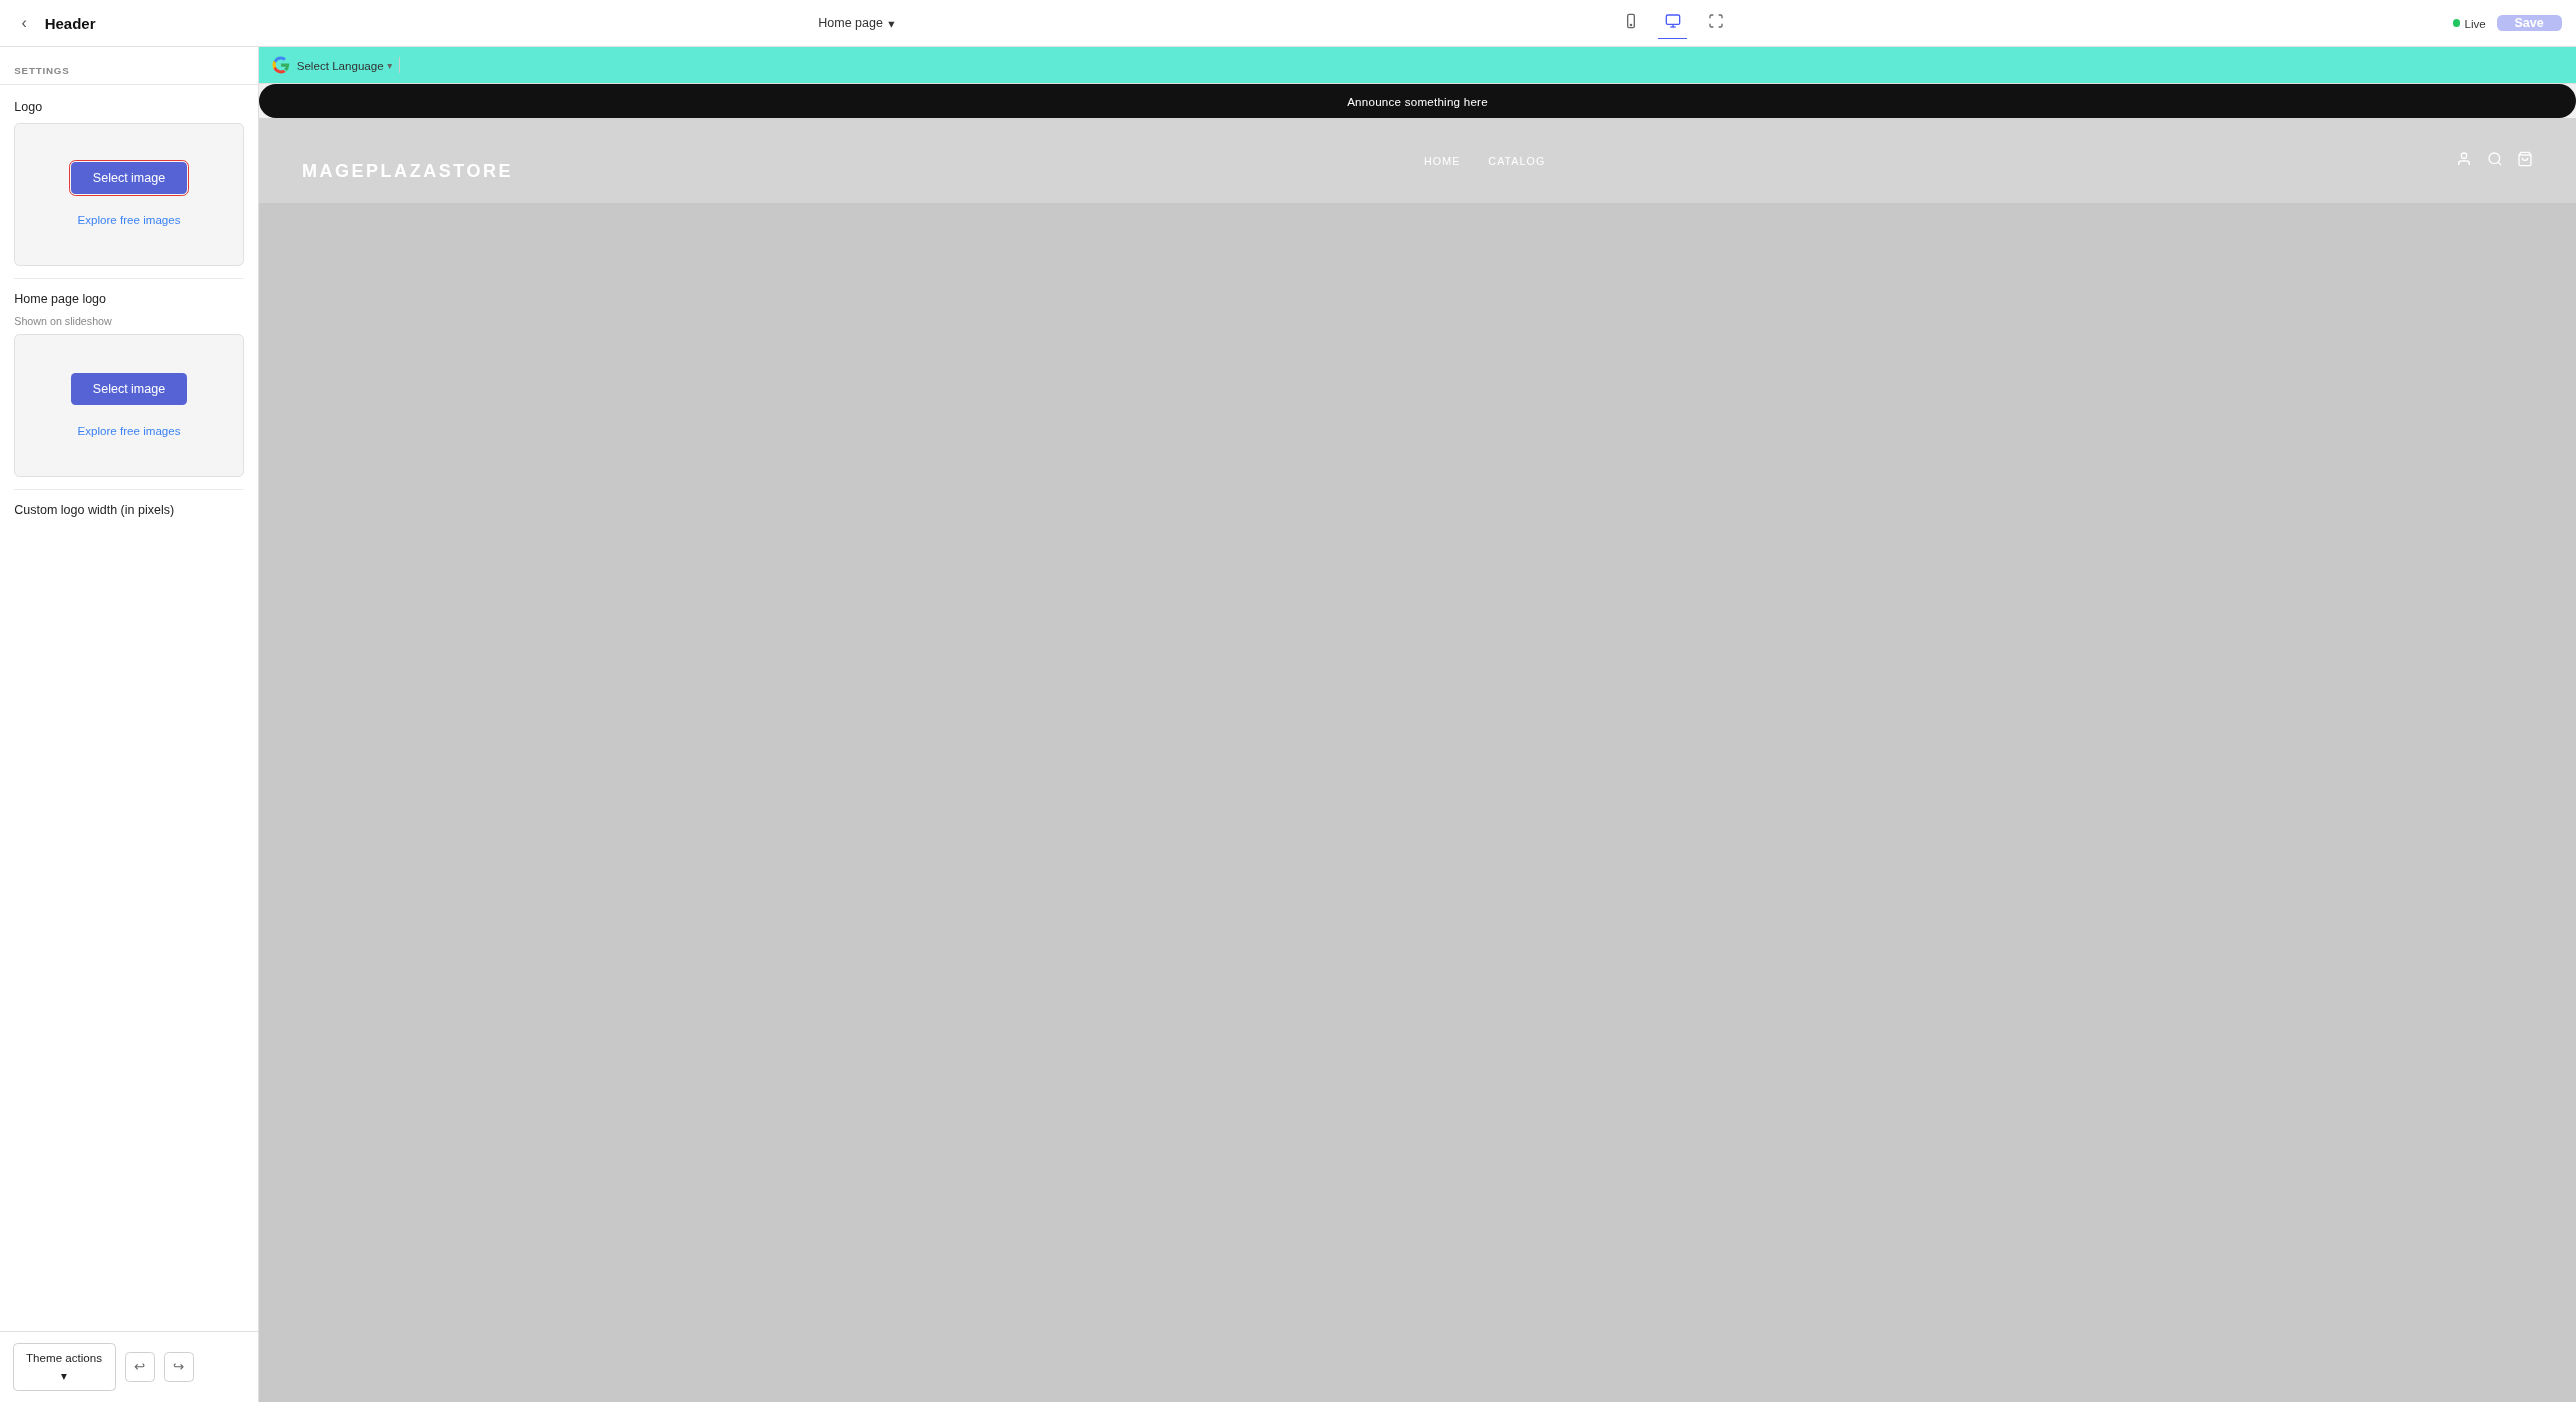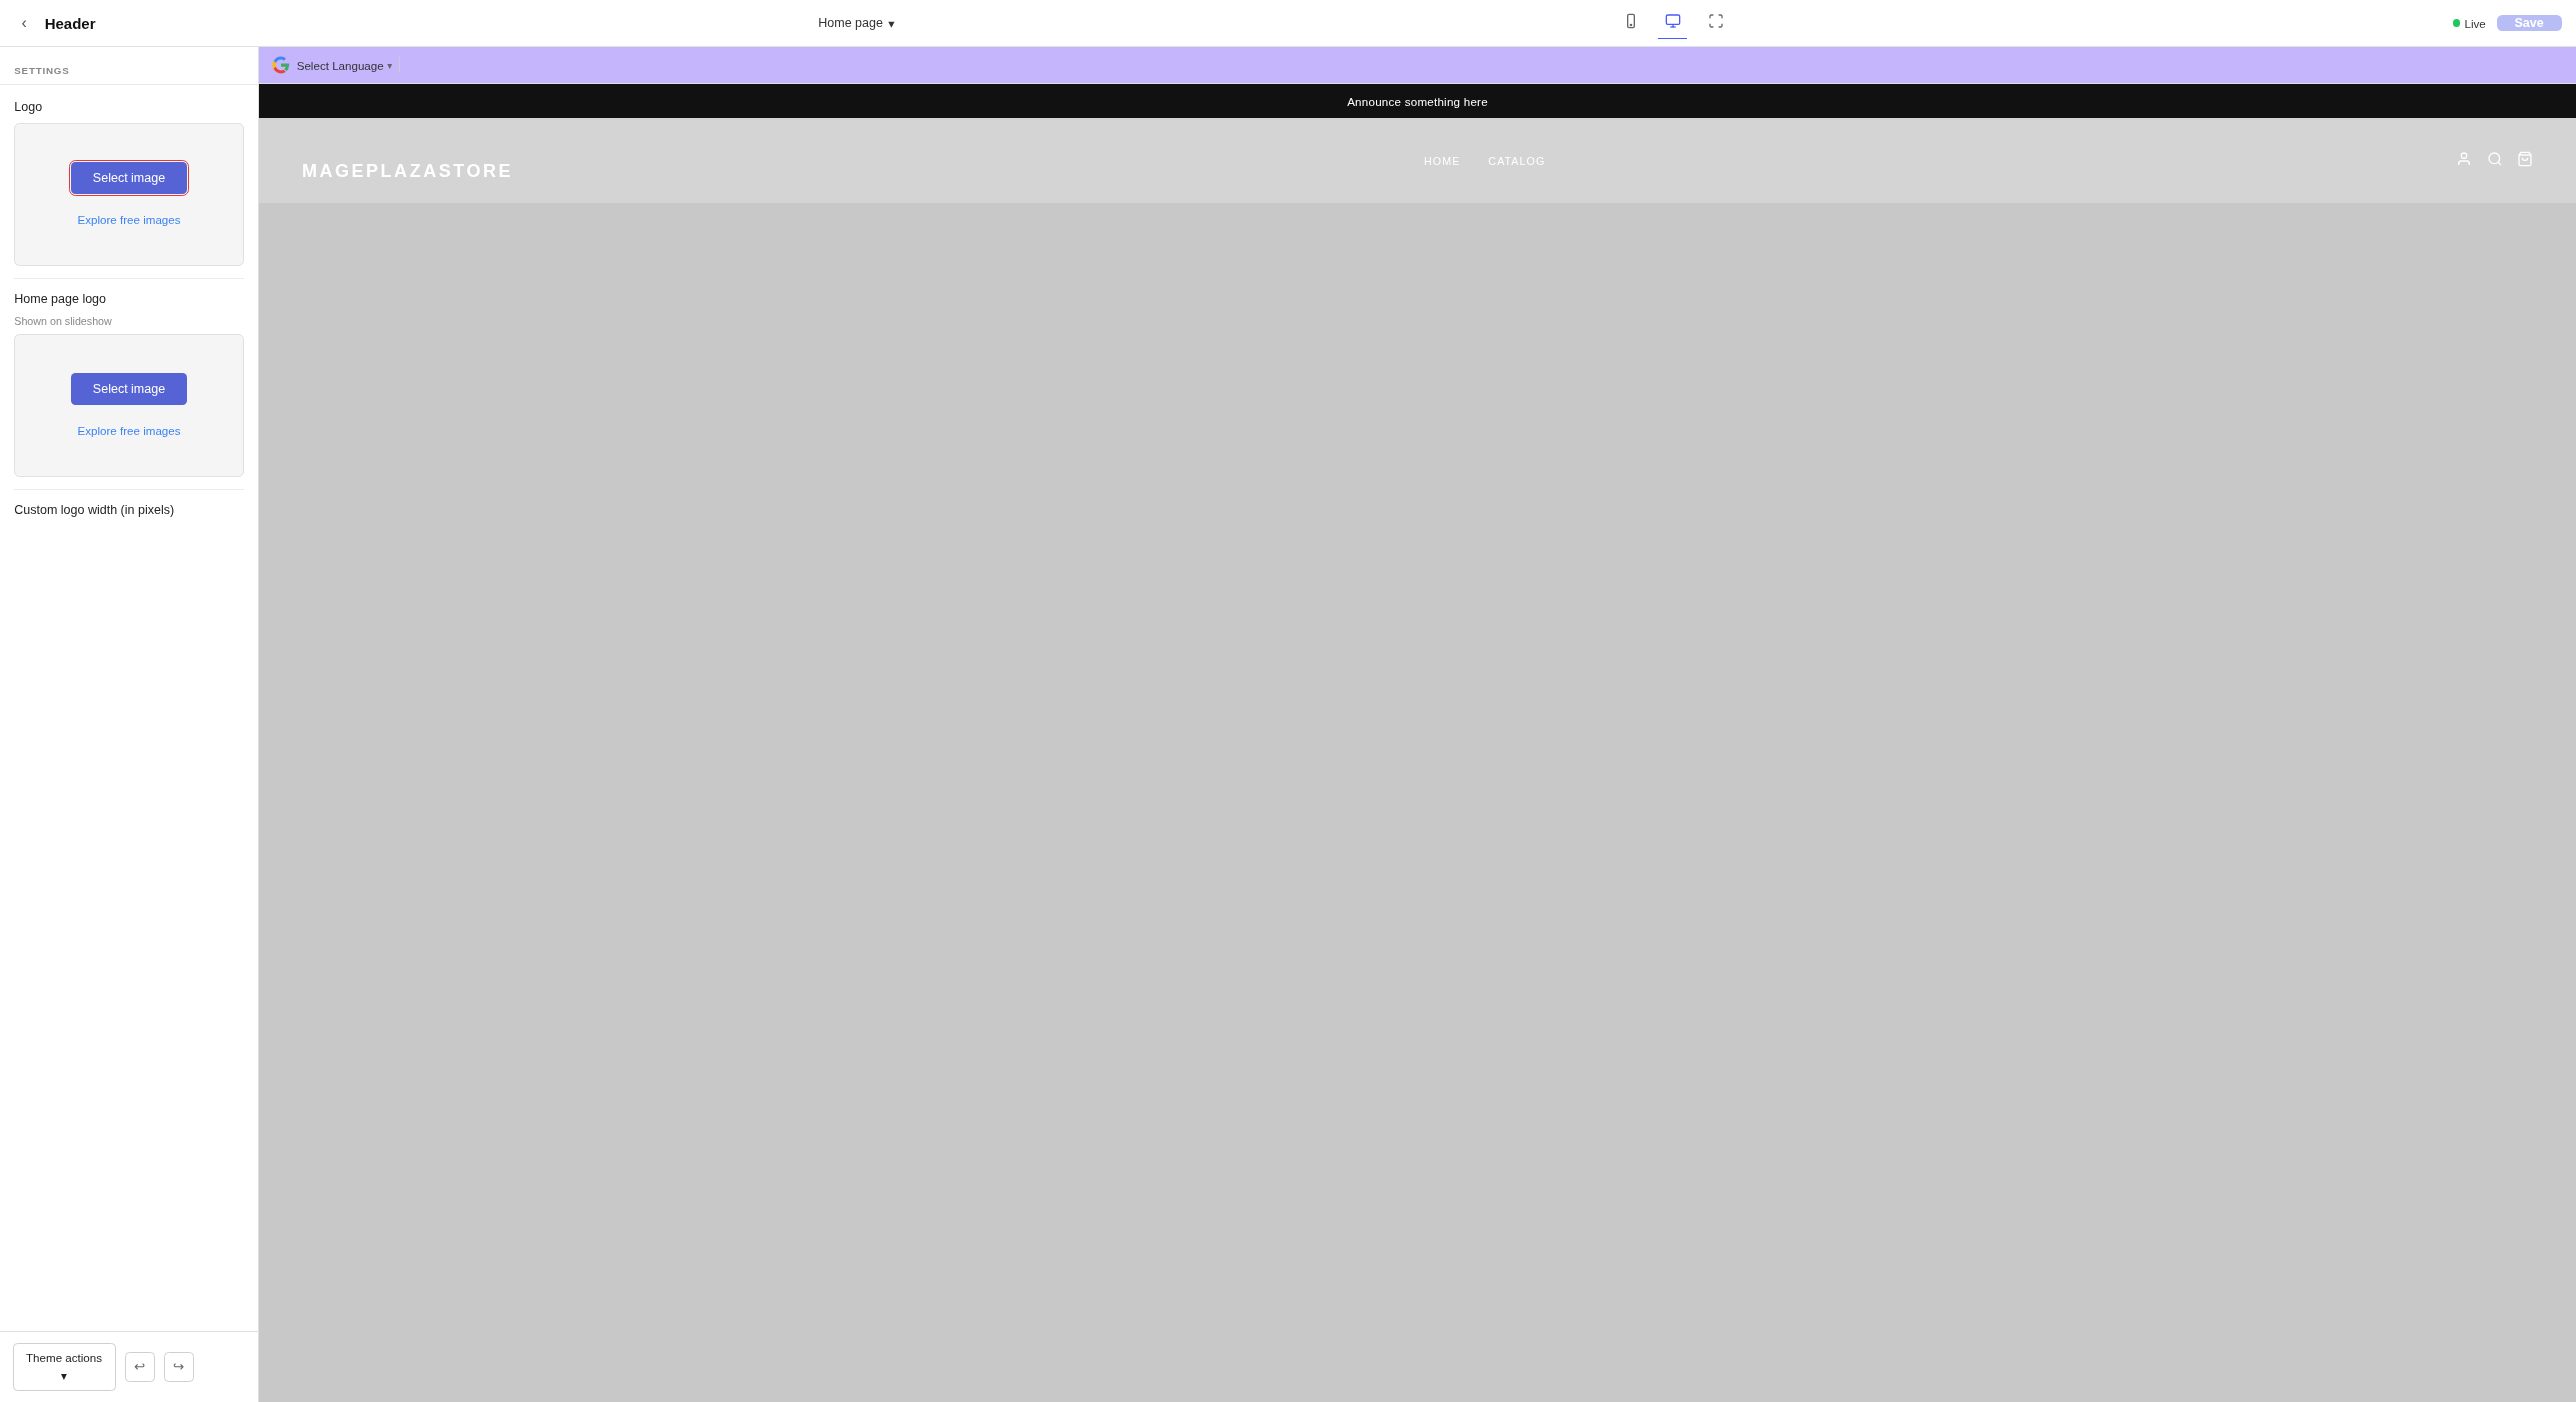--- a/index.html
+++ b/index.html
@@ -73,34 +73,34 @@
       background: #fff; border: 0.9px solid #d0d0d0; border-radius: 4.5px;
       width: 30px; height: 30px; display: flex; align-items: center; justify-content: center;
       cursor: pointer; font-size: 13.4px; color: #666;
     }
 
     
     .preview-area { flex: 1; display: flex; flex-direction: column; overflow: hidden; }
 
     
     .translate-bar {
-      background: #c4b5fd; border-bottom: 0.9px solid #e0e0e0;
+      background: #5eead4; border-bottom: 0.9px solid #e0e0e0;
       display: flex; align-items: center; padding: 9px 12.5px; flex-shrink: 0;
     }
     .google-g {
       width: 18px; height: 18px; margin-right: 7.2px; font-size: 12.5px; font-weight: 700;
       display: flex; align-items: center; justify-content: center;
     }
     .divider-v { width: 0.9px; height: 16px; background: #ccc; margin: 0 7.2px; }
     .store-preview { display: flex; flex-direction: column; height: 100%; }
 
     
     .announcement-bar {
       background: #111; color: #fff; text-align: center;
-      padding: 10.7px; font-size: 11.6px; letter-spacing: 0.02em; flex-shrink: 0;
+      padding: 10.7px; font-size: 11.6px; letter-spacing: 0.02em; flex-shrink: 0; border-radius: 17px;
     }
 
     
     .store-header {
       background: #e0e0e0; display: flex; align-items: center;
       justify-content: space-between; padding: 21.5px 43px; flex-shrink: 0;
     }
     .store-logo { font-size: 19.7px; font-weight: 700; letter-spacing: 0.12em; color: #fff; margin-top: 21px; }
     .store-nav { display: flex; align-items: center; gap: 28px; }
     .nav-item { font-size: 11.6px; font-weight: 500; letter-spacing: 0.1em; color: #fff; cursor: pointer; }

